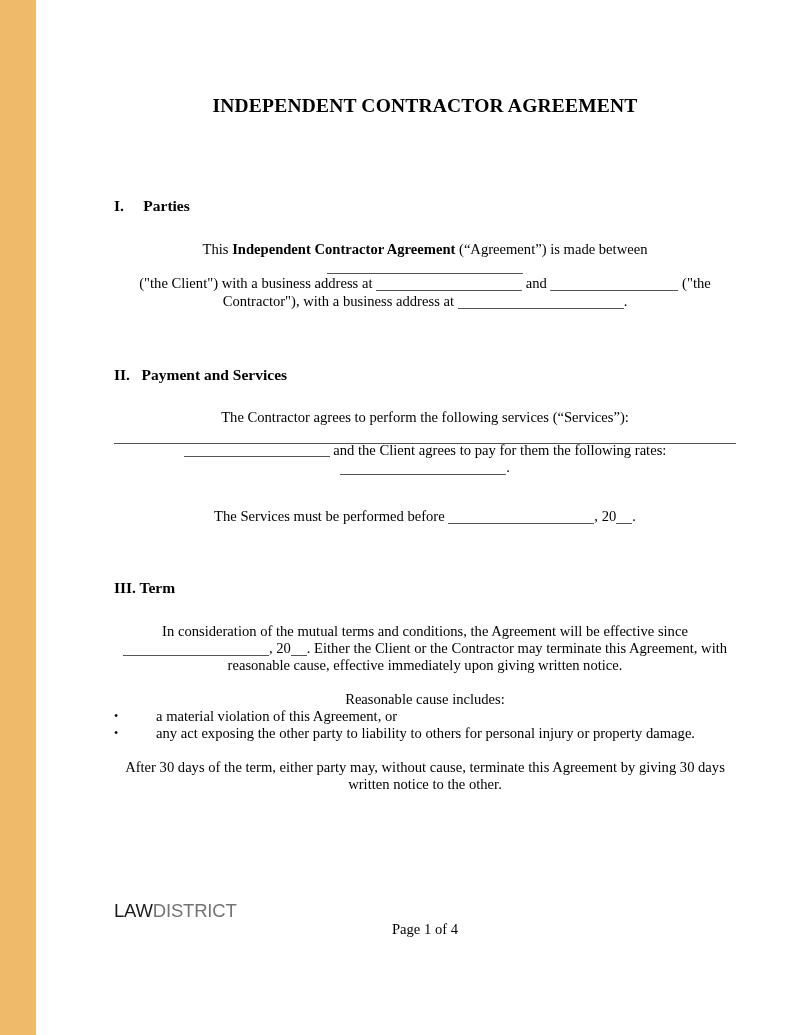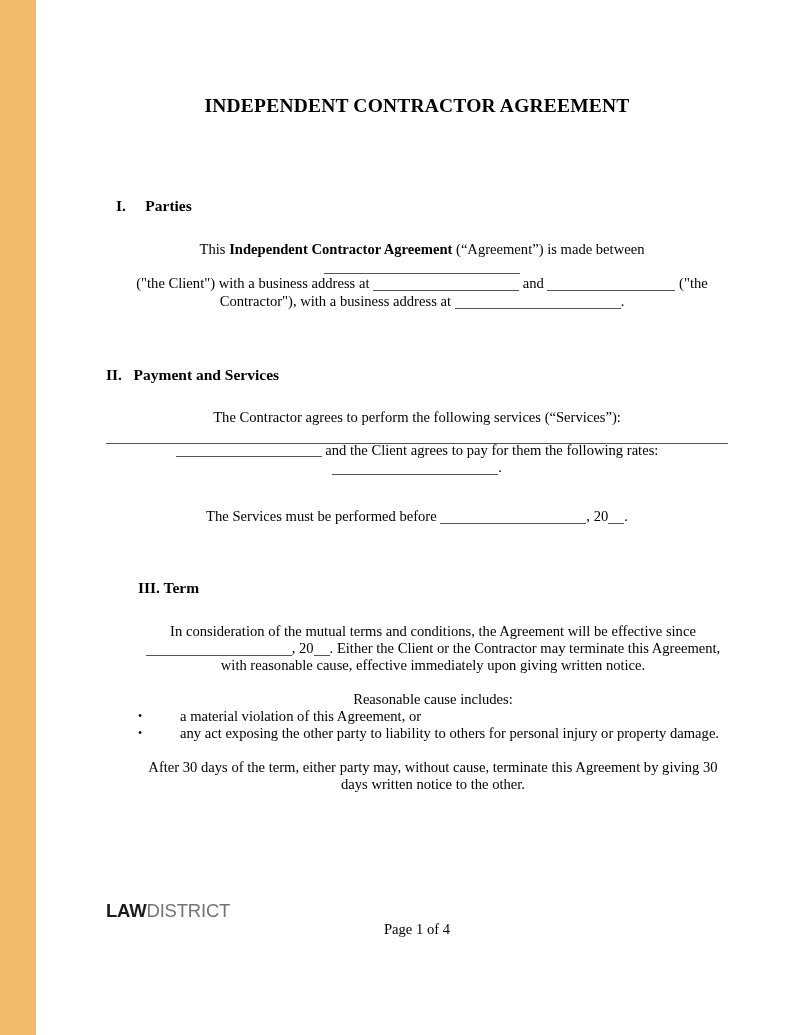--- a/index.html
+++ b/index.html
@@ -21,21 +21,21 @@
     position: absolute;
     left: 0;
     top: 0;
     width: 36px;
     height: 1035px;
   }
 
   
   #page {
     position: absolute;
-    left: 106px;
+    left: 114px;
     top: 0;
     width: 622px;
     height: 918px;
   }
 
   #doc-title {
     text-align: center;
     font-weight: bold;
     font-size: 19.5px;
     letter-spacing: 0.2px;
@@ -49,23 +49,23 @@
   }
 
   .section-heading {
     font-weight: bold;
     font-size: 15.5px;
     margin: 0;
     line-height: 1.25;
     white-space: pre;
   }
 
-  #section-parties { padding-top: 79px; margin-left: 10px; }
+  #section-parties { padding-top: 79px; }
   #section-payment { padding-top: 55px; }
-  #section-term    { padding-top: 53px; margin-left: 32px; }
+  #section-term    { padding-top: 53px; }
 
   p.body {
     font-size: 14.6px;
     line-height: 1.185;
     margin: 0;
     text-align: center;
   }
 
   .gap-after-heading { height: 25px; }
   .gap-para { height: 16px; }
@@ -109,21 +109,21 @@
   #footer-logo {
     position: absolute;
     left: 0;
     top: 900px;
     font-family: "Liberation Sans", "DejaVu Sans", sans-serif;
     font-size: 18.5px;
     letter-spacing: -0.2px;
     white-space: pre;
   }
   #footer-logo .logo-law {
-    font-weight: bold;
+    font-weight: normal;
     color: #1b1b1b;
   }
   #footer-logo .logo-district {
     font-weight: normal;
     color: #737373;
   }
   #page-number {
     position: absolute;
     left: 0;
     top: 921px;

